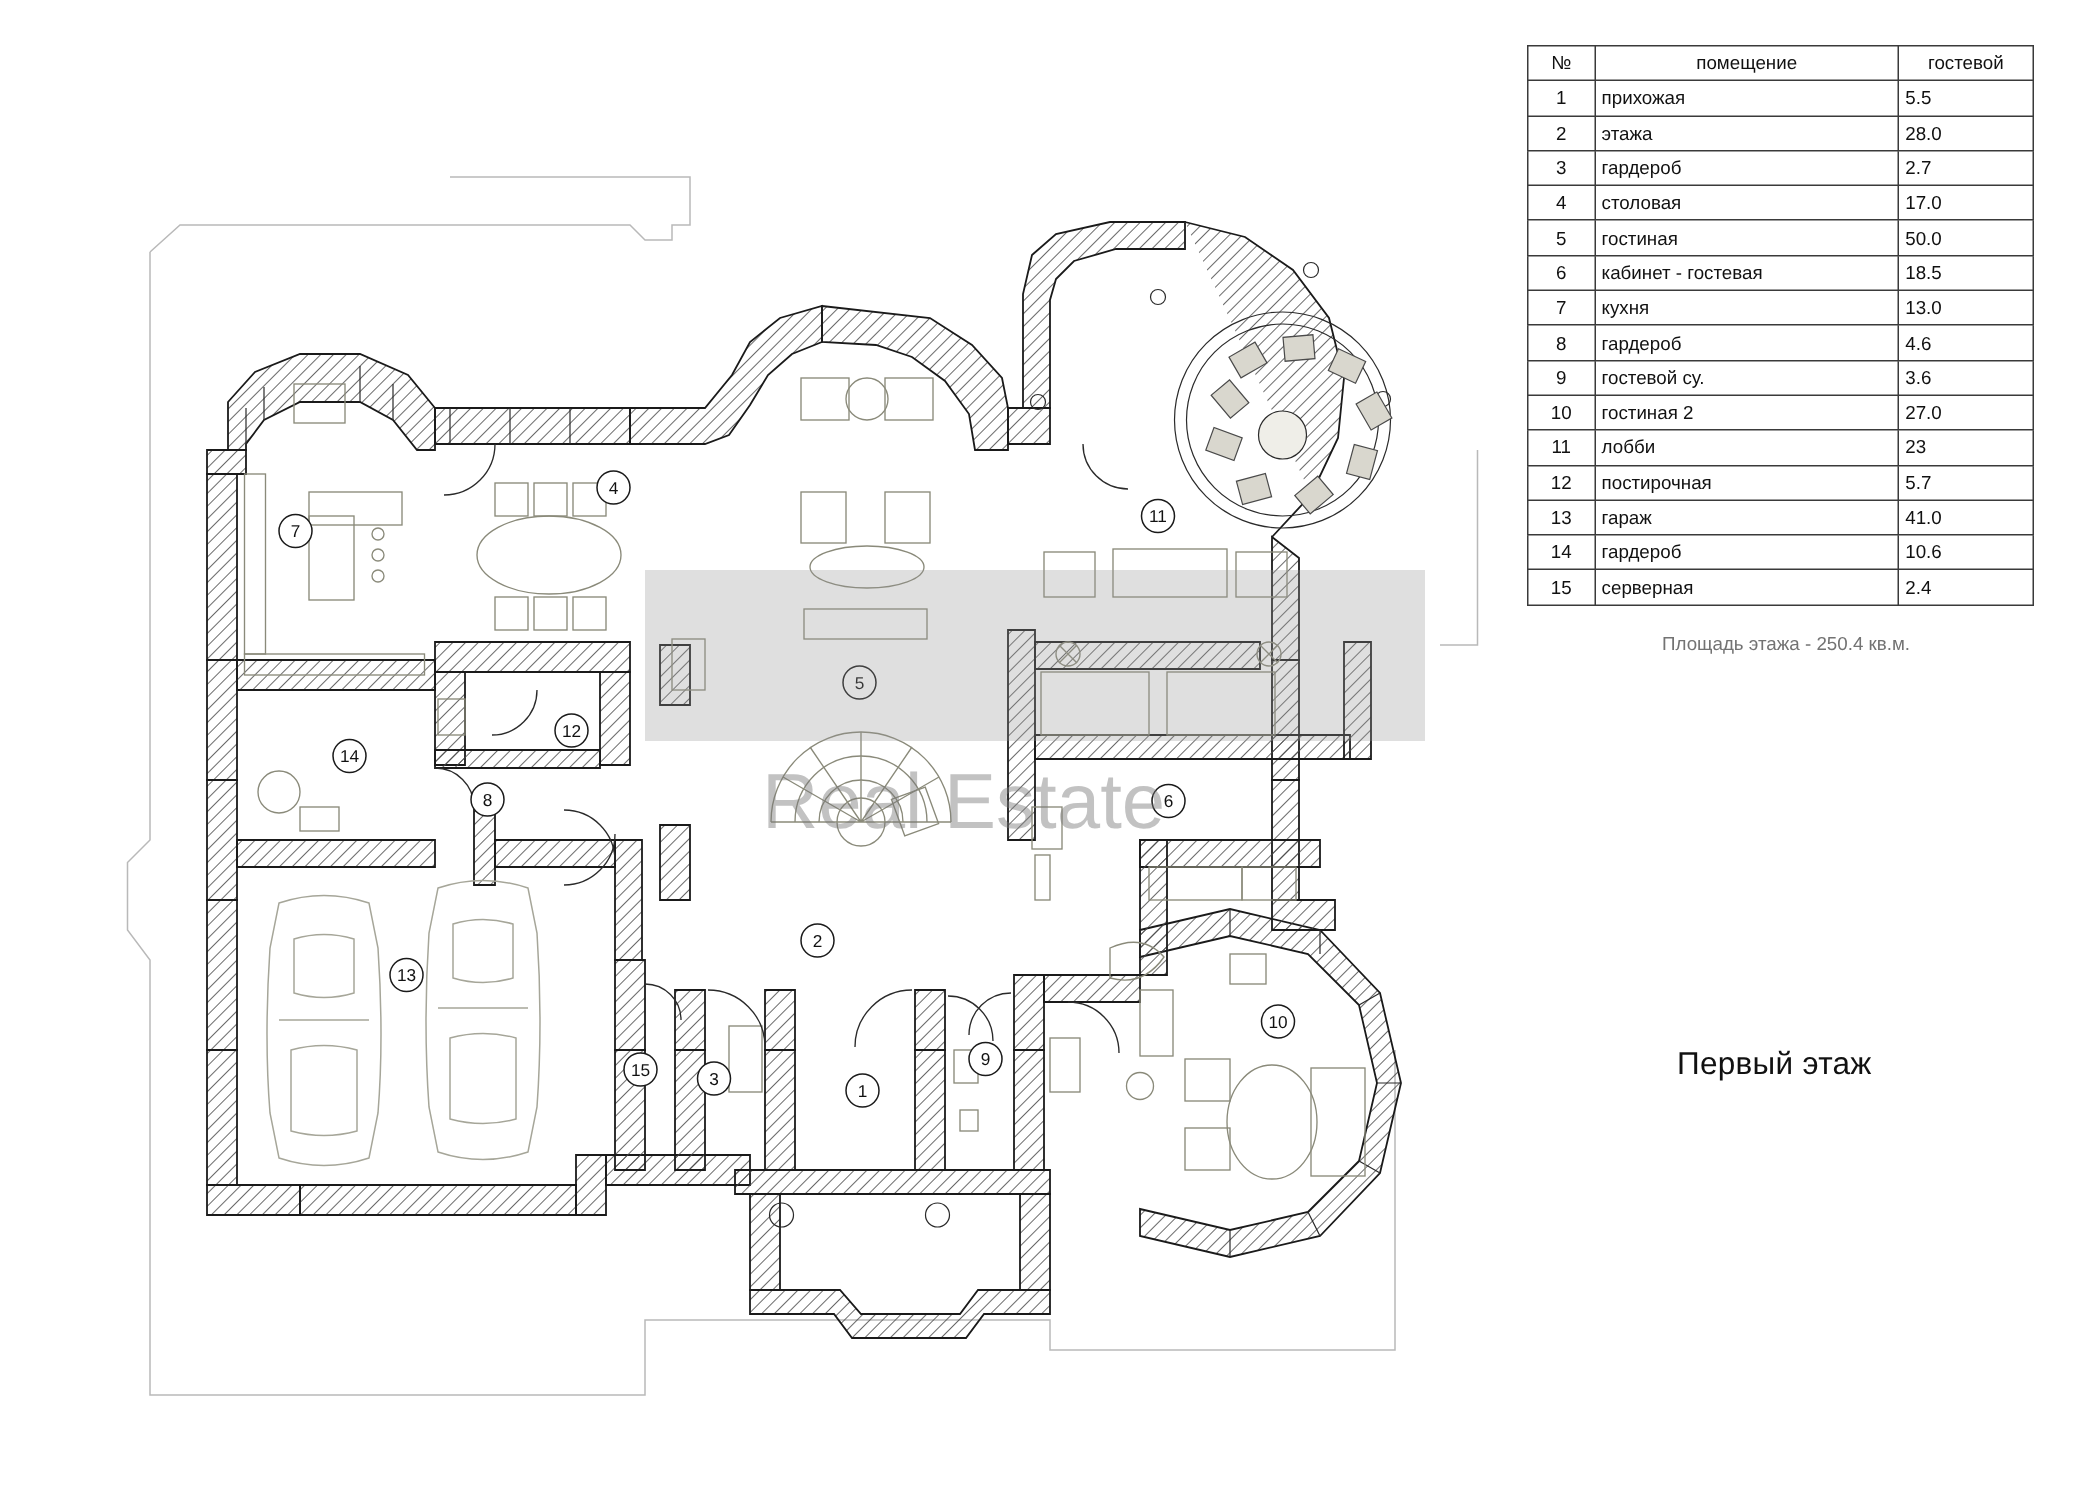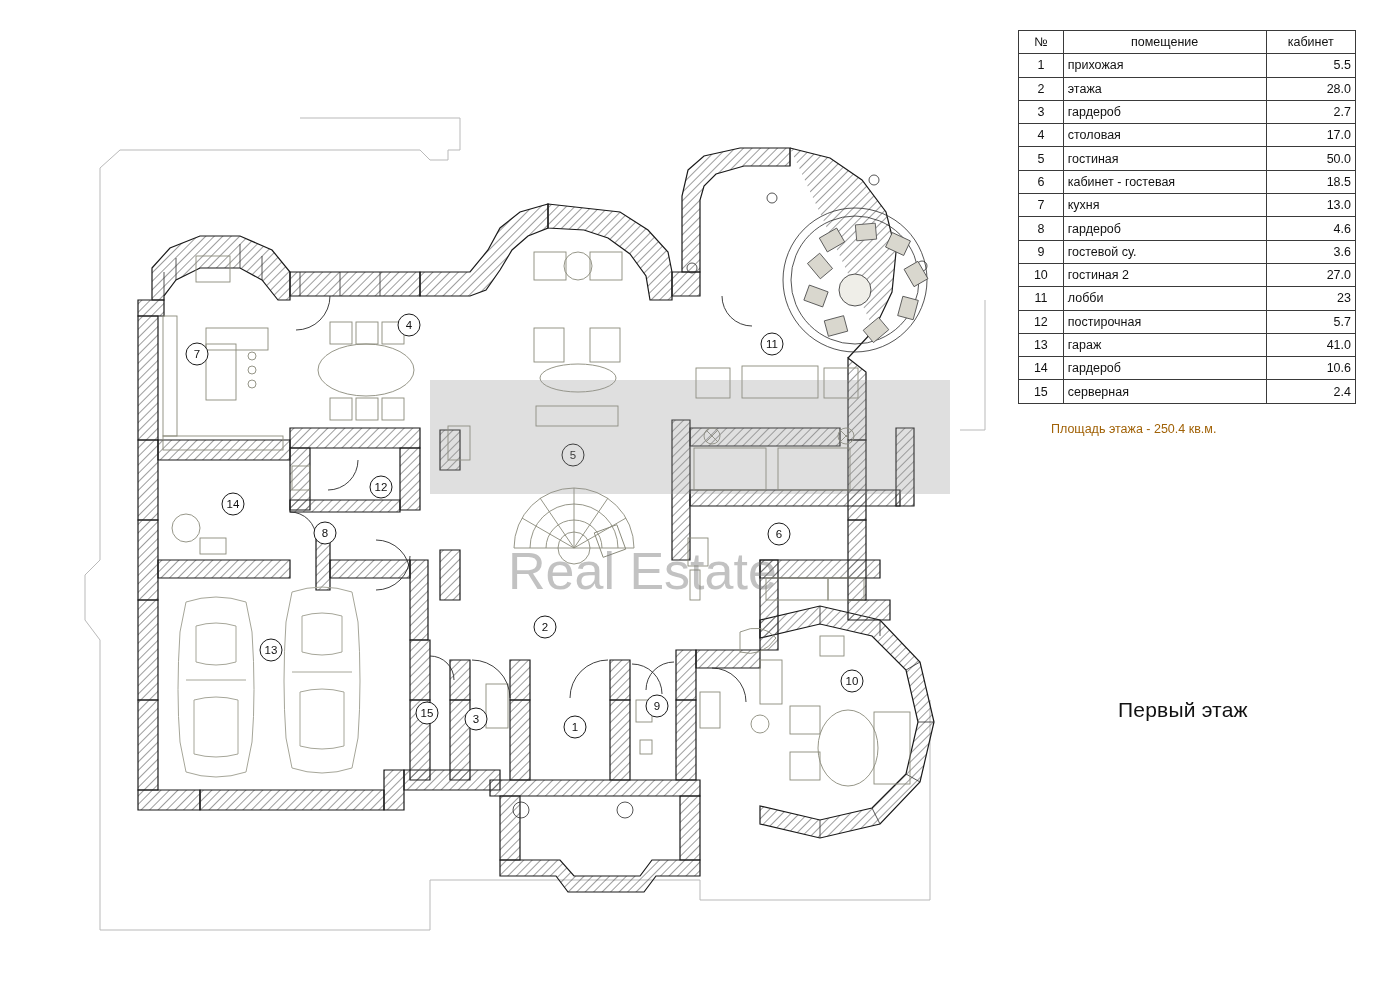--- a/index.html
+++ b/index.html
@@ -40,30 +40,30 @@
     color: #111;
   }
   table.legend-table td, table.legend-table th {
     border: 1px solid #3a3a3a;
     height: 22.3px;
     padding: 0 4px;
     font-weight: normal;
   }
   .col-no     { width: 38px;  text-align: center; }
   .col-room   { width: 206px; }
-  .col-area   { width: 84px;  text-align: right; }
+  .col-area   { width: 84px;  text-align: left; }
   table.legend-table thead td { text-align: center; }
   .legend-head td { font-size: 12.5px; }
 
   #floor-area-note {
     position: absolute;
-    left: 1051px;
+    left: 1108px;
     top: 422px;
     font-size: 12.5px;
-    color: #a16207;
+    color: #737373;
   }
 
   #floor-title {
     position: absolute;
     left: 1118px;
     top: 698px;
     font-size: 21px;
     color: #111;
     letter-spacing: 0.2px;
     text-align: right;
@@ -92,21 +92,20 @@
     letter-spacing: 16px;
     color: rgba(245,245,245,0.95);
     font-family: "Liberation Sans", sans-serif;
   }
   #watermark .wm-bottom {
     position: absolute;
     left: 78px; top: 125px;
     font-size: 52px;
     color: rgba(120,120,120,0.45);
     font-family: "Liberation Sans", sans-serif;
-    margin-top: 36px;
   }
 </style>
 </head>
 <body>
 
 <div id="plan-area">
   <svg id="plan-svg" width="1010" height="991" viewBox="0 0 1010 991" xmlns="http://www.w3.org/2000/svg">
     <defs>
       <pattern id="wallHatch" width="6" height="6" patternUnits="userSpaceOnUse" patternTransform="rotate(45)">
         <line x1="0" y1="0" x2="0" y2="6" stroke="#4a4a4a" stroke-width="1.1"></line>
@@ -404,21 +403,21 @@
   <div class="wm-band"></div>
   <div class="wm-bottom">Real Estate</div>
 </div>
 
 <div id="legend">
   <table class="legend-table">
     <thead>
       <tr class="legend-head">
         <td class="col-no">№</td>
         <td class="col-room">помещение</td>
-        <td class="col-area">кабинет</td>
+        <td class="col-area">гостевой</td>
       </tr>
     </thead>
     <tbody>
       <tr>
         <td class="col-no">1</td>
         <td class="col-room">прихожая</td>
         <td class="col-area">5.5</td>
       </tr>
       <tr>
         <td class="col-no">2</td>

